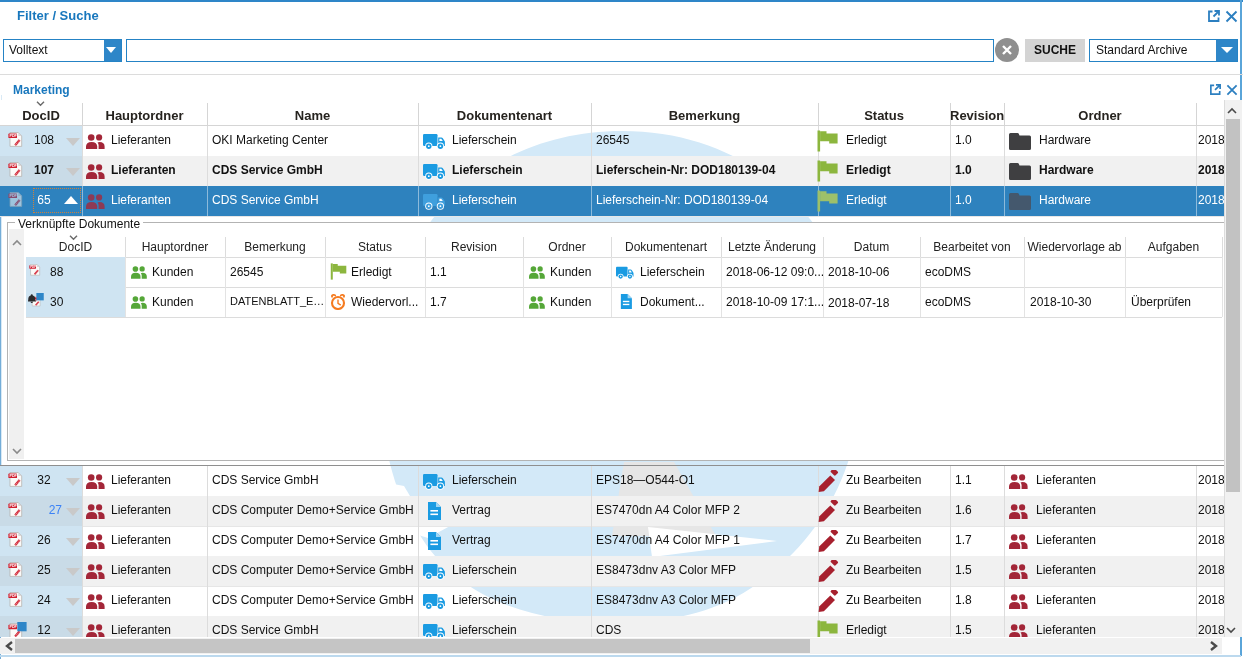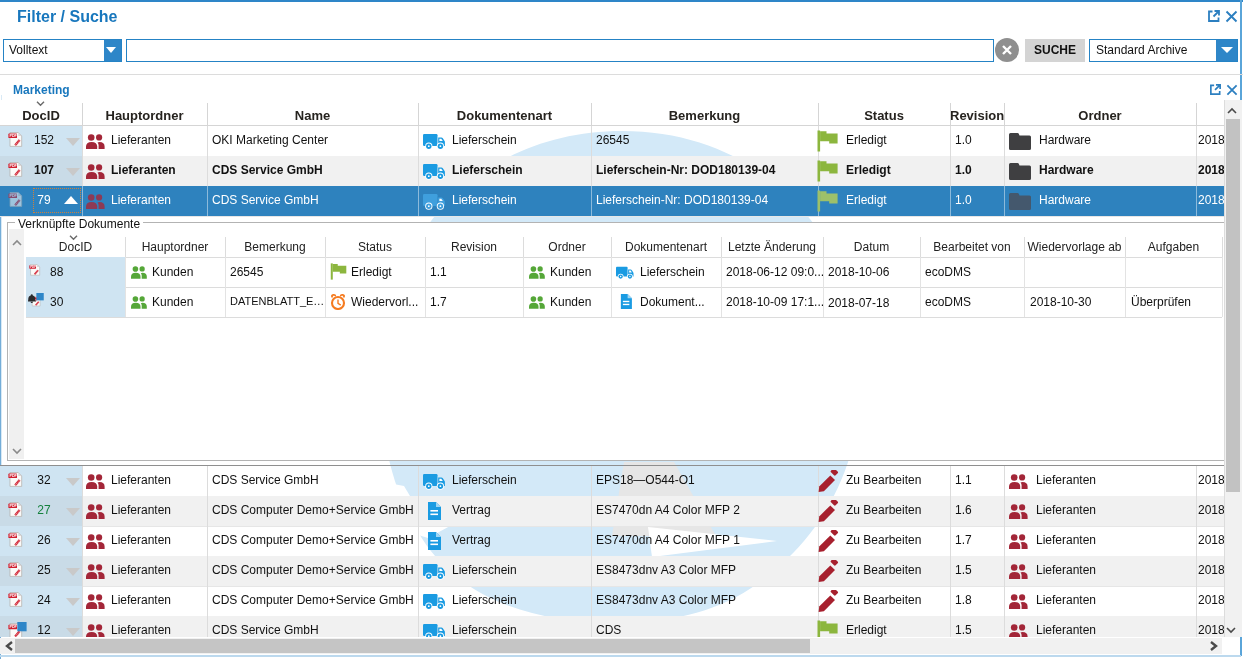--- a/index.html
+++ b/index.html
@@ -8,21 +8,21 @@
 .abs { position:absolute; }
 .hdr { position:absolute; font-weight:bold; color:#26231f; font-size:13px; }
 .ctr { text-align:center; }
 
 </style></head><body>
 <div class="abs" style="left:0;top:0;width:1243px;height:2px;background:#2e86c8;"></div>
 <div class="abs" style="left:0;top:100px;width:1px;height:559px;background:#74add8;"></div>
 <div class="abs" style="left:1px;top:95px;width:1px;height:542px;background:#d8e9f5;"></div>
 <div class="abs" style="left:1240px;top:0;width:1.5px;height:656px;background:#5aa5d9;"></div>
 <div style="position:absolute;left:17px;top:8px;"><span class="blue b">Filter / Suche</span></div>
-<style>.blue{color:#1877bd;font-size:16px;}</style>
+<style>.blue{color:#1877bd;font-size:13px;}</style>
 <svg width="14" height="14" viewBox="0 0 14 14" style="position:absolute;left:1207px;top:9px;">
     <path d="M5.5 2.5 L2 2.5 L2 12 L11.5 12 L11.5 8.5" stroke="#2c7fc0" stroke-width="1.8" fill="none"></path>
     <path d="M7.5 2 L12 2 L12 6.5 M12 2 L6.5 7.5" stroke="#2c7fc0" stroke-width="1.8" fill="none"></path>
   </svg>
 <svg width="13" height="13" viewBox="0 0 13 13" style="position:absolute;left:1225px;top:10px;">
     <path d="M1.5 1.5 L11.5 11.5 M11.5 1.5 L1.5 11.5" stroke="#2c7fc0" stroke-width="1.9" fill="none"></path>
   </svg>
 <div class="abs" style="left:3px;top:39px;width:119px;height:23px;border:1px solid #2583c5;background:#fff;">
     <div style="position:absolute;left:5px;top:3px;">Volltext</div>
     <div style="position:absolute;right:0;top:0;width:17px;height:21px;background:#2e86c8;"></div>
@@ -90,21 +90,21 @@
       <g transform="translate(0,0)">
         <path d="M2 0.5 L10.3 0.5 L13.7 3.9 L13.7 14.4 L2 14.4 Z" fill="#fbfaf8" stroke="#b5b3b0" stroke-width="0.8"></path>
         <path d="M10.3 0.5 L13.7 3.9 L10.3 3.9 Z" fill="#d9d7d4"></path>
         <rect x="0.4" y="1.6" width="8.6" height="4.5" rx="0.6" fill="#d01f2f"></rect>
         <text x="1.5" y="5.2" font-family="Liberation Sans" font-weight="bold" font-size="3.7" fill="#fff">PDF</text>
         <path d="M6.3 12.6 L10.8 7.3 L12.5 8.8 L8.0 14.1 Z" fill="#d01f2f"></path>
         <path d="M7.0 13.2 L11.4 8.1 M8.0 13.8 L12.2 8.9" stroke="#fff" stroke-width="0.55" stroke-dasharray="1,0.9" fill="none"></path>
       </g>
     </g>
   </svg>
-<div class="abs ctr" style="left:26px;top:133px;width:36px;color:#111;">152</div>
+<div class="abs ctr" style="left:26px;top:133px;width:36px;color:#111;">108</div>
 <div style="position:absolute;left:66px;top:138px;width:0;height:0;border-left:7px solid transparent;border-right:7px solid transparent;border-top:8px solid #c9c9c9;"></div>
 <svg width="19" height="15" viewBox="0 0 19 15" style="position:absolute;left:86px;top:134px;">
     <g fill="#a32638" opacity="1.0" transform="scale(1.0)">
       <circle cx="5.2" cy="3.5" r="3.3"></circle>
       <circle cx="13.1" cy="3.4" r="3.1"></circle>
       <path d="M0 15 L0 12.6 Q0 7.9 5.6 7.9 Q11.2 7.9 11.2 12.6 L11.2 15 Z"></path>
       <path d="M12.6 15 L12.6 11.3 Q12.6 9.3 11.5 8.4 Q12.3 8 13.4 8 Q18.6 8.2 18.6 12.4 L18.6 15 Z"></path>
     </g>
   </svg>
 <div class="abs" style="left:111px;top:133px;color:#111;">Lieferanten</div>
@@ -217,21 +217,21 @@
           <path d="M2 0.5 L10.3 0.5 L13.7 3.9 L13.7 14.4 L2 14.4 Z" fill="#fbfaf8" stroke="#b5b3b0" stroke-width="0.8"></path>
           <path d="M10.3 0.5 L13.7 3.9 L10.3 3.9 Z" fill="#d9d7d4"></path>
           <rect x="0.4" y="1.6" width="8.6" height="4.5" rx="0.6" fill="#d01f2f"></rect>
           <text x="1.5" y="5.2" font-family="Liberation Sans" font-weight="bold" font-size="3.7" fill="#fff">PDF</text>
           <path d="M6.3 12.6 L10.8 7.3 L12.5 8.8 L8.0 14.1 Z" fill="#d01f2f"></path>
           <path d="M7.0 13.2 L11.4 8.1 M8.0 13.8 L12.2 8.9" stroke="#fff" stroke-width="0.55" stroke-dasharray="1,0.9" fill="none"></path>
         </g>
       </g>
     </svg>
   </div>
-<div class="abs ctr" style="left:26px;top:193px;width:36px;color:#fff;">79</div>
+<div class="abs ctr" style="left:26px;top:193px;width:36px;color:#fff;">65</div>
 <div class="abs" style="left:33px;top:188px;width:48px;height:25px;border:1px dotted #d0813a;"></div>
 <div style="position:absolute;left:64px;top:196px;width:0;height:0;border-left:7px solid transparent;border-right:7px solid transparent;border-bottom:8px solid #ffffff;"></div>
 <svg width="19" height="15" viewBox="0 0 19 15" style="position:absolute;left:86px;top:194px;">
     <g fill="#8d3a55" opacity="1.0" transform="scale(1.0)">
       <circle cx="5.2" cy="3.5" r="3.3"></circle>
       <circle cx="13.1" cy="3.4" r="3.1"></circle>
       <path d="M0 15 L0 12.6 Q0 7.9 5.6 7.9 Q11.2 7.9 11.2 12.6 L11.2 15 Z"></path>
       <path d="M12.6 15 L12.6 11.3 Q12.6 9.3 11.5 8.4 Q12.3 8 13.4 8 Q18.6 8.2 18.6 12.4 L18.6 15 Z"></path>
     </g>
   </svg>
@@ -348,21 +348,21 @@
       <g transform="translate(0,0)">
         <path d="M2 0.5 L10.3 0.5 L13.7 3.9 L13.7 14.4 L2 14.4 Z" fill="#fbfaf8" stroke="#b5b3b0" stroke-width="0.8"></path>
         <path d="M10.3 0.5 L13.7 3.9 L10.3 3.9 Z" fill="#d9d7d4"></path>
         <rect x="0.4" y="1.6" width="8.6" height="4.5" rx="0.6" fill="#d01f2f"></rect>
         <text x="1.5" y="5.2" font-family="Liberation Sans" font-weight="bold" font-size="3.7" fill="#fff">PDF</text>
         <path d="M6.3 12.6 L10.8 7.3 L12.5 8.8 L8.0 14.1 Z" fill="#d01f2f"></path>
         <path d="M7.0 13.2 L11.4 8.1 M8.0 13.8 L12.2 8.9" stroke="#fff" stroke-width="0.55" stroke-dasharray="1,0.9" fill="none"></path>
       </g>
     </g>
   </svg>
-<div class="abs ctr" style="left:26px;top:503px;width:36px;color:#15803d;">27</div>
+<div class="abs ctr" style="left:26px;top:503px;width:36px;color:#3b82f6;text-align:right;">27</div>
 <div style="position:absolute;left:66px;top:508px;width:0;height:0;border-left:7px solid transparent;border-right:7px solid transparent;border-top:8px solid #c9c9c9;"></div>
 <svg width="19" height="15" viewBox="0 0 19 15" style="position:absolute;left:86px;top:504px;">
     <g fill="#a32638" opacity="1.0" transform="scale(1.0)">
       <circle cx="5.2" cy="3.5" r="3.3"></circle>
       <circle cx="13.1" cy="3.4" r="3.1"></circle>
       <path d="M0 15 L0 12.6 Q0 7.9 5.6 7.9 Q11.2 7.9 11.2 12.6 L11.2 15 Z"></path>
       <path d="M12.6 15 L12.6 11.3 Q12.6 9.3 11.5 8.4 Q12.3 8 13.4 8 Q18.6 8.2 18.6 12.4 L18.6 15 Z"></path>
     </g>
   </svg>
 <div class="abs" style="left:111px;top:503px;color:#111;">Lieferanten</div>

